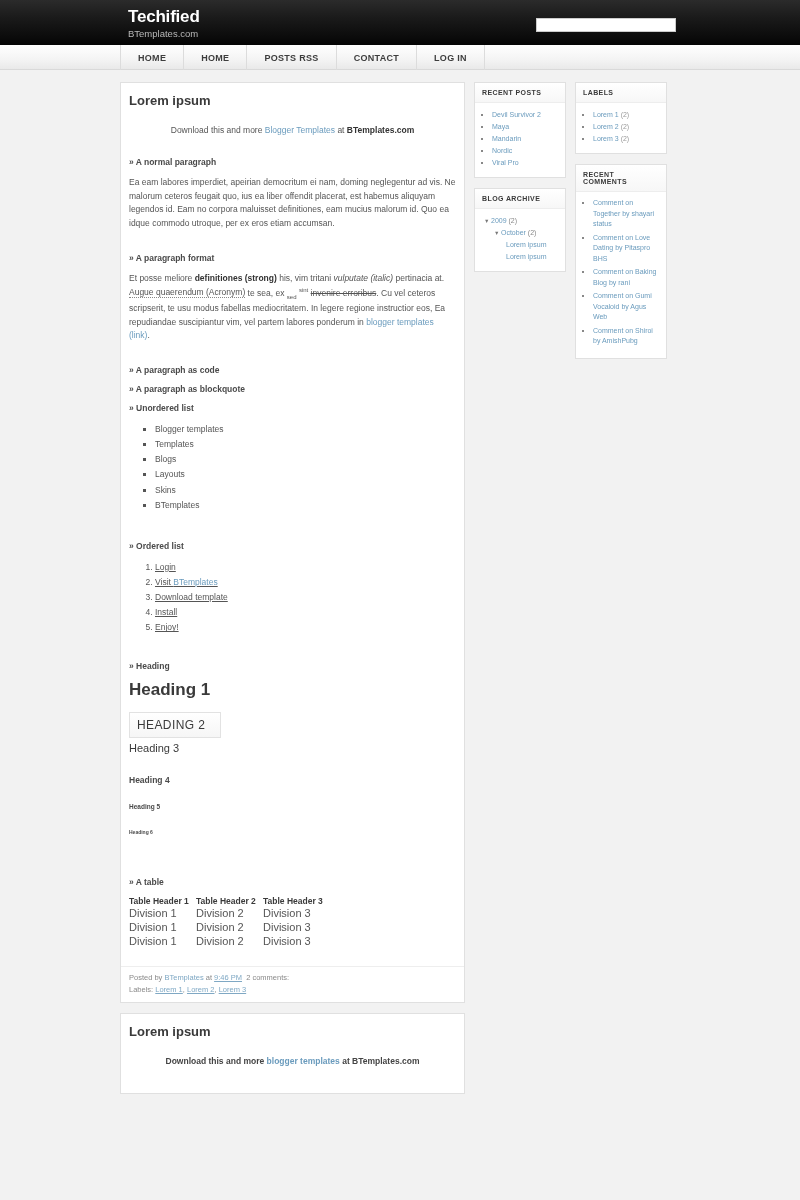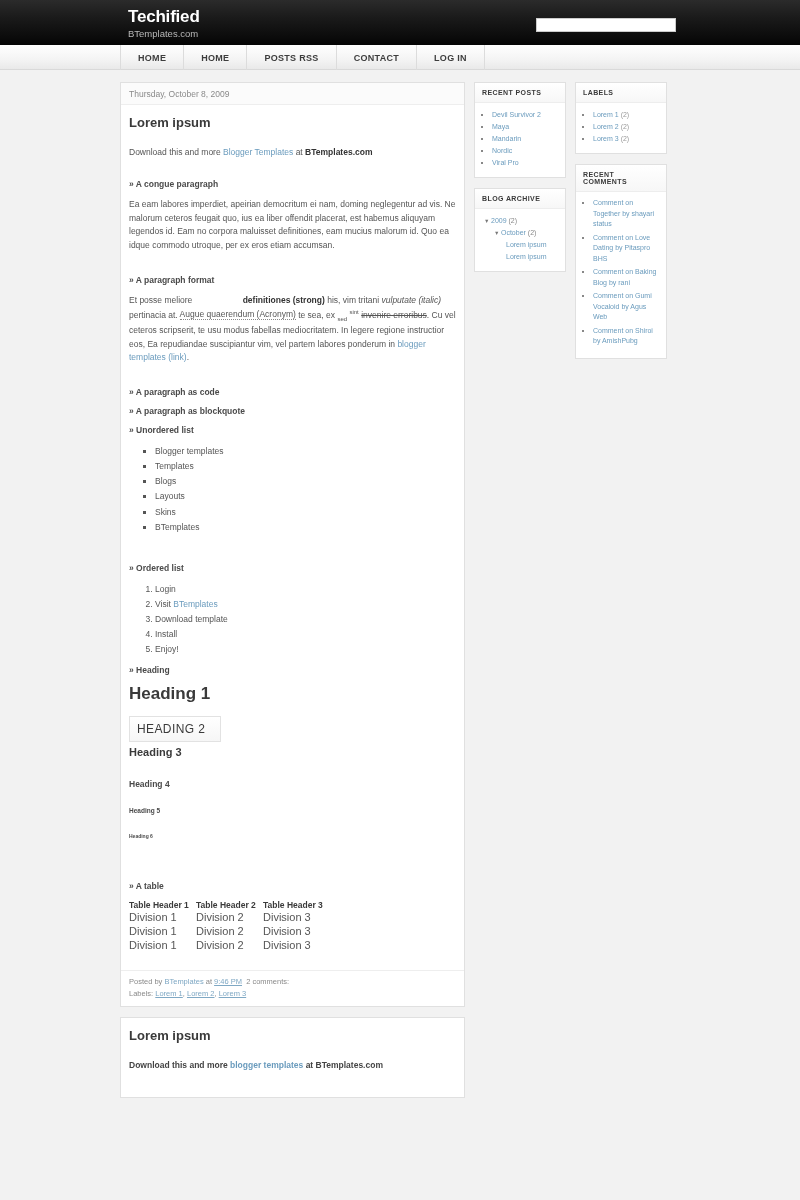--- a/index.html
+++ b/index.html
@@ -114,37 +114,38 @@
     font-size: 13px;
     font-weight: bold;
     color: #3a3a3a;
     margin: 2px 0 12px 0;
   }
   .intro {
     font-size: 8.5px;
     color: #555;
     margin: 16px 0 20px 0;
     line-height: 1.5;
+    text-align: center;
   }
   .intro.bold { font-weight: bold; color: #444; }
   .intro b { color: #333; }
   a { color: #6a9bbd; text-decoration: none; }
   .sub-head {
     font-size: 8.5px;
     font-weight: bold;
     color: #4a4a4a;
     margin: 0 0 9px 0;
   }
   .para {
     font-size: 8.5px;
     line-height: 1.62;
     color: #555;
     margin: 0 0 22px 0;
   }
-  .para b { color: #333; margin-left: 48px; }
+  .para b { color: #333; }
   .para .acro { border-bottom: 1px dotted #888; }
   .para sub, .para sup { font-size: 6px; }
   .para s { color: #555; }
 
   pre.code {
     font-family: "Liberation Mono", monospace;
     font-size: 8.2px;
     line-height: 1.62;
     color: #555;
     margin: 0 0 24px 0;
@@ -158,35 +159,35 @@
     font-size: 8.2px;
     line-height: 1.55;
     color: #555;
   }
 
   ul.ul-demo { margin: 0 0 28px 0; padding-left: 26px; }
   ul.ul-demo li {
     font-size: 8.5px; line-height: 1.78; color: #555;
     list-style: square;
   }
-  ol.ol-demo { margin: 0 0 8px 0; padding-left: 26px; }
+  ol.ol-demo { margin: 0 0 26px 0; padding-left: 26px; text-decoration: underline; }
   ol.ol-demo li { font-size: 8.5px; line-height: 1.78; color: #555; }
 
   .h1d { font-size: 17px; font-weight: bold; color: #3a3a3a; margin: 3px 0 12px 0; }
   .h2d {
     display: block;
     width: 92px;
     font-size: 12px; font-weight: normal; color: #3a3a3a;
     letter-spacing: 0.4px;
     background: linear-gradient(to bottom,#ffffff 0%, #f6f6f6 100%);
     border: 1px solid #e2e2e2;
     padding: 5px 7px;
     margin: 0 0 2px 0;
   }
-  .h3d { font-size: 11px; font-weight: bold; color: #3a3a3a; margin: 4px 0 21px 0; }
+  .h3d { font-size: 11px; font-weight: normal; color: #3a3a3a; margin: 4px 0 21px 0; }
   .h4d { font-size: 8.5px; font-weight: bold; color: #4a4a4a; margin: 0 0 18px 0; }
   .h5d { font-size: 6.5px; font-weight: bold; color: #4a4a4a; margin: 0 0 19px 0; }
   .h6d { font-size: 5px; font-weight: bold; color: #4a4a4a; margin: 0 0 42px 0; }
 
   table.tbl { border-collapse: collapse; margin: 0 0 12px 0; }
   table.tbl th {
     font-size: 8.5px; font-weight: bold; color: #3a3a3a;
     text-align: left; padding: 0; white-space: nowrap;
   }
   table.tbl td {
@@ -259,29 +260,28 @@
       <a class="nav-item" href="#">CONTACT</a>
       <a class="nav-item" href="#">LOG IN</a>
     </div>
 </div>
 
 <div class="outer">
 
   <div class="col-main">
 
     <div class="post-outer">
-      <div class="date-header">Thursday, October 8, 2009</div>
       <div class="post-body">
         <div class="post-title">Lorem ipsum</div>
 
         <p class="intro">
           <span>Download this and more </span><a href="#">Blogger Templates</a><span> at </span><b>BTemplates.com</b>
         </p>
 
-        <div class="sub-head">» A congue paragraph</div>
+        <div class="sub-head">» A normal paragraph</div>
         <p class="para">Ea eam labores imperdiet, apeirian democritum ei nam, doming neglegentur ad vis. Ne malorum ceteros feugait quo, ius ea liber offendit placerat, est habemus aliquyam legendos id. Eam no corpora maluisset definitiones, eam mucius malorum id. Quo ea idque commodo utroque, per ex eros etiam accumsan.</p>
 
         <div class="sub-head">» A paragraph format</div>
         <p class="para">
           <span>Et posse meliore </span><b>definitiones (strong)</b><span> his, vim tritani </span><i>vulputate (italic)</i><span> pertinacia at. </span><span class="acro">Augue quaerendum (Acronym)</span><span> te sea, ex </span><sub>sed</sub><span> </span><sup>sint</sup><span> </span><s>invenire erroribus</s><span>. Cu vel ceteros scripserit, te usu modus fabellas mediocritatem. In legere regione instructior eos, Ea repudiandae suscipiantur vim, vel partem labores ponderum in </span><a href="#">blogger templates (link)</a><span>.</span>
         </p>
 
         <div class="sub-head">» A paragraph as code</div>
 
         <div class="sub-head">» A paragraph as blockquote</div>

